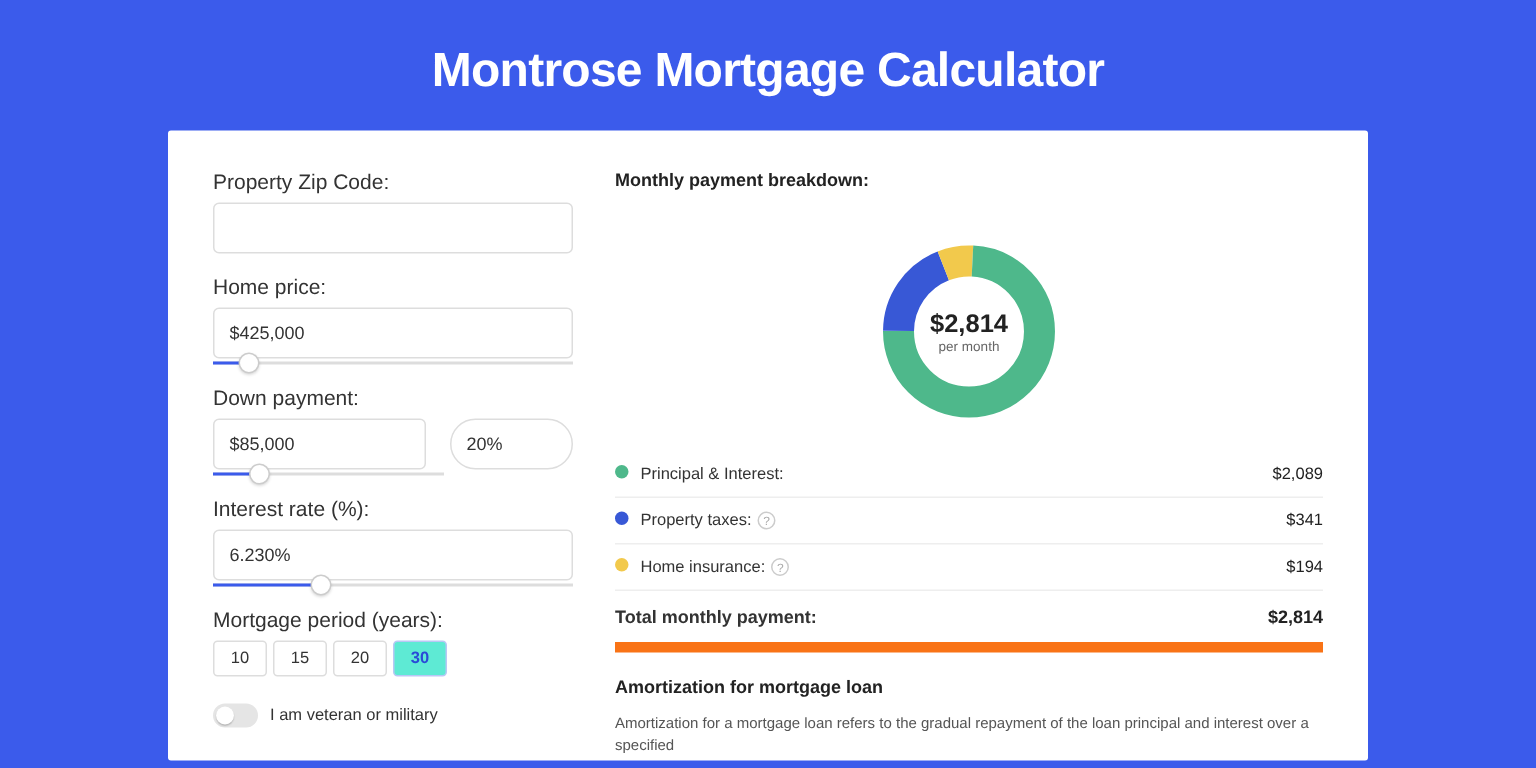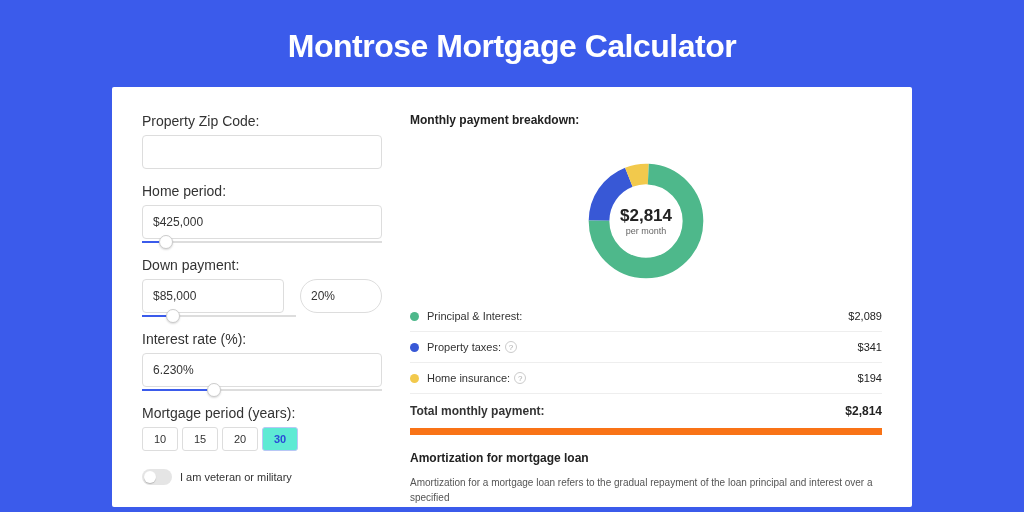--- a/index.html
+++ b/index.html
@@ -119,21 +119,21 @@
   .donut svg { width: 124px; height: 124px; transform: rotate(-90deg); }
   .donut-center {
     position: absolute;
     top: 50%; left: 50%;
     transform: translate(-50%, -50%);
     text-align: center;
   }
   .donut-amount { font-size: 17px; font-weight: 700; color: #222; }
   .donut-sub { font-size: 9px; color: #666; }
   .legend-row {
-    display: flex; align-items: center;
+    display: flex; 
     padding: 9px 0;
     border-bottom: 1px solid #eee;
     font-size: 11px;
   }
   .legend-row:last-of-type { border-bottom: none; }
   .legend-dot {
     width: 9px; height: 9px; border-radius: 50%;
     margin-right: 8px; flex-shrink: 0;
   }
   .legend-label { color: #333; }
@@ -174,21 +174,21 @@
 <div class="card">
 
   <div class="left-col">
 
     <div class="field-group">
       <label class="field-label">Property Zip Code:</label>
       <input class="text-input" value="" style="">
     </div>
 
     <div class="field-group">
-      <label class="field-label">Home period:</label>
+      <label class="field-label">Home price:</label>
       <input class="text-input" value="$425,000" style="">
       <div class="slider-track">
         <div class="slider-fill" id="hp-fill" style="width: 10%;"></div>
         <div class="slider-thumb" id="hp-thumb" style="left: 10%;"></div>
       </div>
     </div>
 
     <div class="field-group">
       <label class="field-label">Down payment:</label>
       <div class="dp-row">

